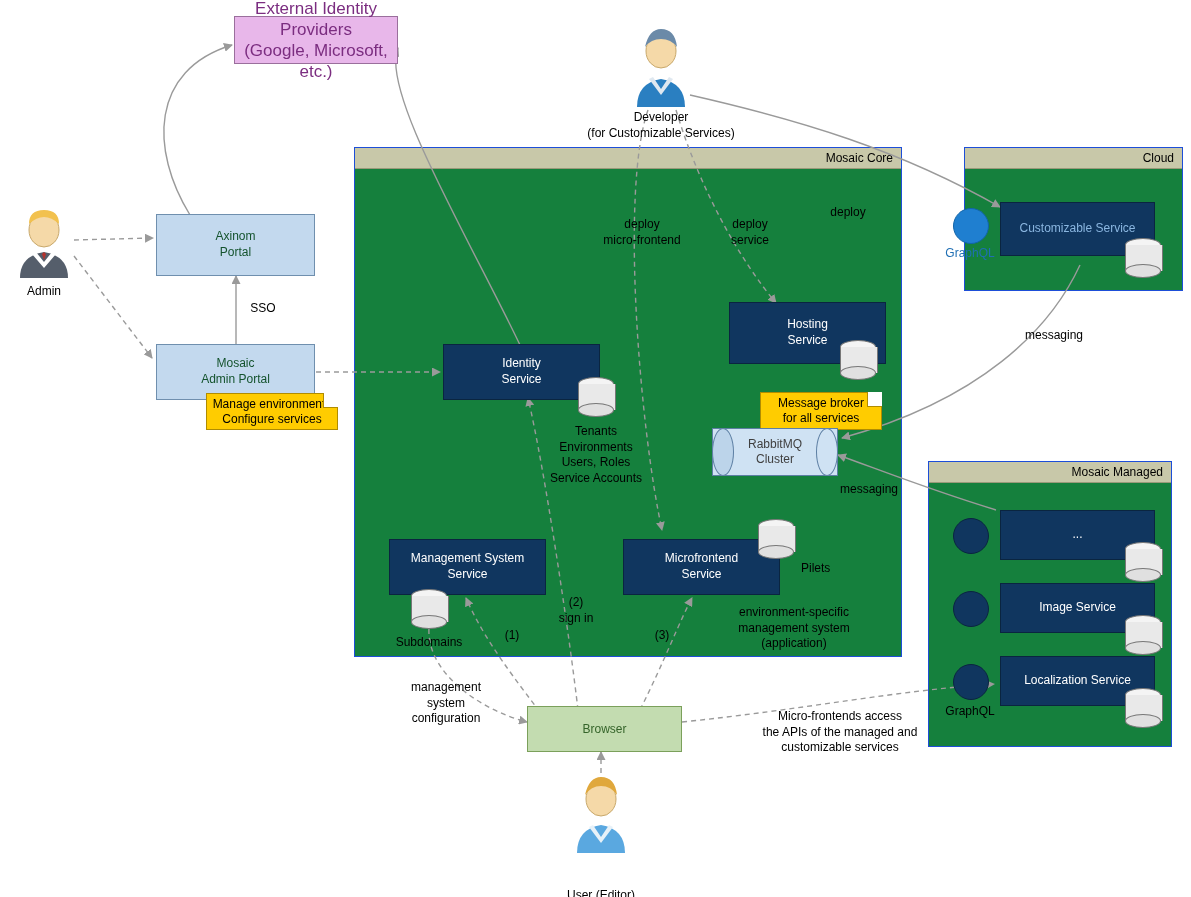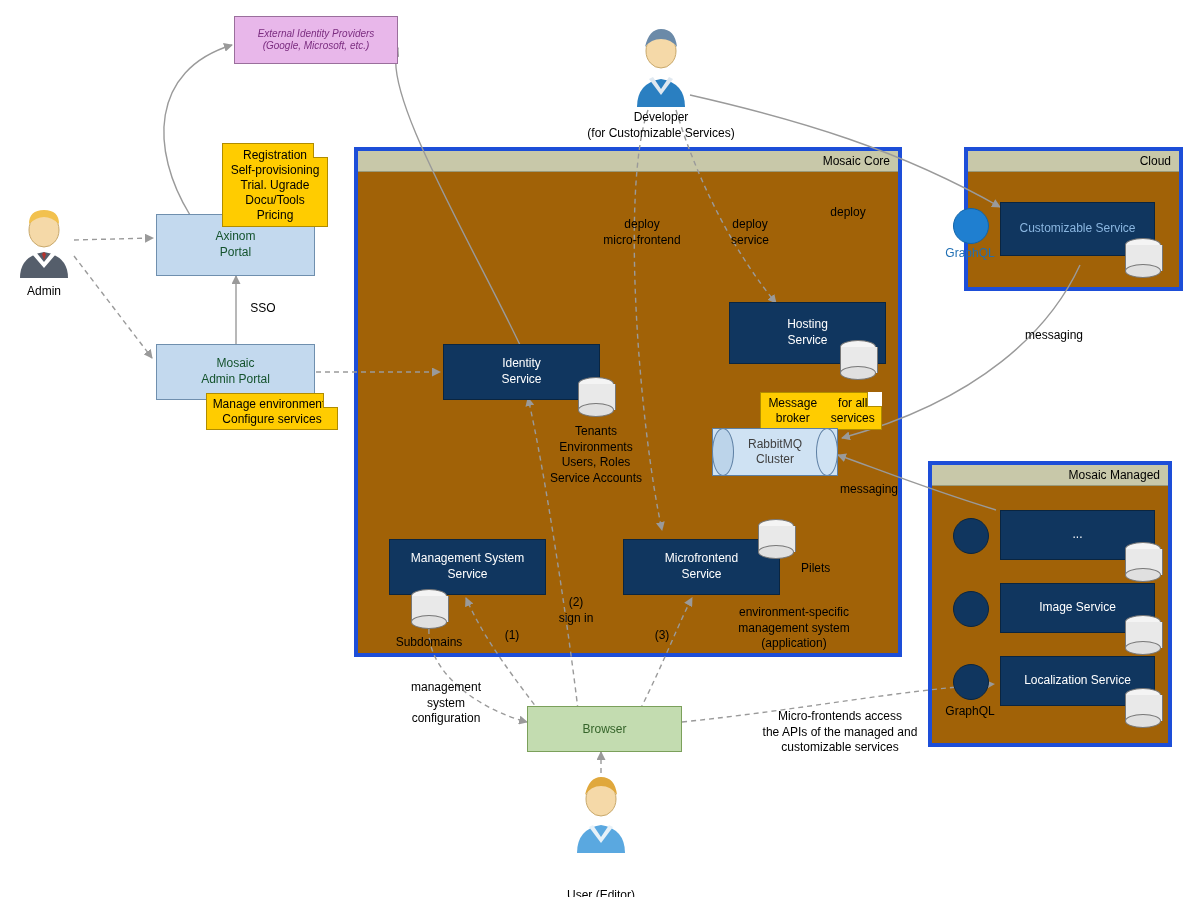--- a/index.html
+++ b/index.html
@@ -11,22 +11,22 @@
     color:#000;
     position:relative;
     overflow:hidden;
   }
   #canvas{position:absolute;left:0;top:0;width:1191px;height:897px;}
   svg.layer{position:absolute;left:0;top:0;width:1191px;height:897px;pointer-events:none;}
   .node{position:absolute;box-sizing:border-box;}
 
   
   .container{
-    background:#a16207;
-    border:4px solid #1d4ed8;
+    background:#15803d;
+    border:1px solid #1d4ed8;
     padding-left:24px;
   }
   .container-title{
     position:absolute;left:0;top:0;right:0;height:20px;
     background:#c8c8a9;border-bottom:1px solid #9a9a7a;
     font-size:12px;color:#000;
     display:flex;align-items:center;
   }
   .container-title.right{justify-content:flex-end;padding-right:8px;}
 
@@ -47,21 +47,21 @@
     color:#14532d;
     display:flex;align-items:center;justify-content:center;
     text-align:center;font-size:12px;line-height:1.3;
   }
   
   .purple{
     background:#e8b7ea;
     border:1px solid #9a6f9c;
     color:#7b2d80;
     display:flex;align-items:center;justify-content:center;
-    text-align:center;font-size:10px;line-height:1.25;font-style:italic;
+    text-align:center;font-size:17px;line-height:1.25;
   }
   
   .green{
     background:#c3dcb0;
     border:1px solid #7ba05b;
     color:#35642a;
     display:flex;align-items:center;justify-content:center;
     text-align:center;font-size:12px;
   }
   
@@ -164,28 +164,20 @@
   <div class="node purple" style="left:234px;top:16px;width:164px;height:48px;flex-direction:column;">
     <span>External Identity Providers</span>
     <span>(Google, Microsoft, etc.)</span>
   </div>
 
   <div class="node portal" style="left:156px;top:214px;width:159px;height:62px;flex-direction:column;">
     <span>Axinom</span>
     <span>Portal</span>
   </div>
 
-  <div class="note" style="left:222px;top:143px;width:104px;height:82px;flex-direction:column;">
-    <div class="fold"></div>
-    <span>Registration</span>
-    <span>Self-provisioning</span>
-    <span>Trial. Ugrade</span>
-    <span>Docu/Tools</span>
-    <span>Pricing</span>
-  </div>
 
   <div class="node portal" style="left:156px;top:344px;width:159px;height:56px;flex-direction:column;">
     <span>Mosaic</span>
     <span>Admin Portal</span>
   </div>
 
   <div class="note" style="left:206px;top:393px;width:130px;height:35px;flex-direction:column;">
     <div class="fold"></div>
     <span>Manage environments</span>
     <span>Configure services</span>
@@ -212,21 +204,21 @@
   <div class="node svc" style="left:729px;top:302px;width:157px;height:62px;flex-direction:column;">
     <span>Hosting</span>
     <span>Service</span>
   </div>
   <div class="db" style="left:840px;top:340px;">
     <div class="top"></div>
       <div class="body"></div>
       <div class="bot"></div>
   </div>
 
-  <div class="note" style="left:760px;top:392px;width:120px;height:36px;flex-direction:row;">
+  <div class="note" style="left:760px;top:392px;width:120px;height:36px;flex-direction:column;">
     <div class="fold"></div>
     <span>Message broker</span>
     <span>for all services</span>
   </div>
 
   <div class="cyl" style="left:712px;top:428px;width:124px;height:46px;">
     <div class="lcap"></div>
     <div class="rcap"></div>
     <div class="txt">
       <div>

